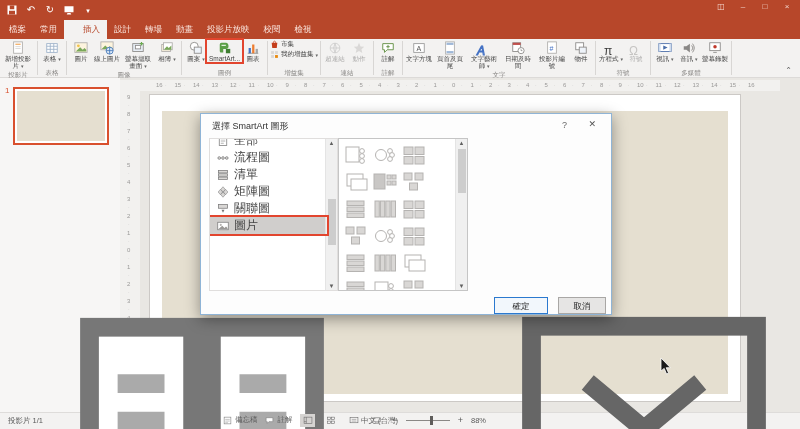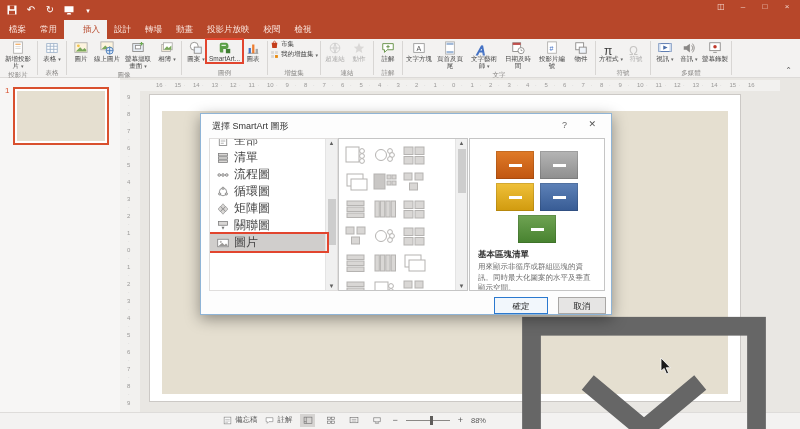--- a/index.html
+++ b/index.html
@@ -543,47 +543,36 @@
               <svg viewBox="0 0 16 16">
                 <rect x="3" y="2" width="10" height="12" fill="#fff" stroke="#7a7a7a" stroke-width="1"></rect>
                 <path d="M5 5 H11 M5 8 H11 M5 11 H9" stroke="#9a9a9a"></path>
               </svg>
             </span>
             <span class="cl">全部</span>
           </div>
           <div class="cat">
             <span class="icon">
               <svg viewBox="0 0 16 16">
+                <circle cx="3" cy="8" r="1.8" fill="#d9d7d5" stroke="#7a7a7a" stroke-width="1"></circle>
+                <circle cx="8" cy="8" r="1.8" fill="#d9d7d5" stroke="#7a7a7a" stroke-width="1"></circle>
+                <circle cx="13" cy="8" r="1.8" fill="#d9d7d5" stroke="#7a7a7a" stroke-width="1"></circle>
+              </svg>
+            </span>
+            <span class="cl">流程圖</span>
+          </div>
+          <div class="cat">
+            <span class="icon">
+              <svg viewBox="0 0 16 16">
                 <rect x="2" y="2" width="12" height="3.2" fill="#d9d7d5" stroke="#7a7a7a" stroke-width="1"></rect>
                 <rect x="2" y="6.4" width="12" height="3.2" fill="#d9d7d5" stroke="#7a7a7a" stroke-width="1"></rect>
                 <rect x="2" y="10.8" width="12" height="3.2" fill="#d9d7d5" stroke="#7a7a7a" stroke-width="1"></rect>
               </svg>
             </span>
             <span class="cl">清單</span>
-          </div>
-          <div class="cat">
-            <span class="icon">
-              <svg viewBox="0 0 16 16">
-                <circle cx="3" cy="8" r="1.8" fill="#d9d7d5" stroke="#7a7a7a" stroke-width="1"></circle>
-                <circle cx="8" cy="8" r="1.8" fill="#d9d7d5" stroke="#7a7a7a" stroke-width="1"></circle>
-                <circle cx="13" cy="8" r="1.8" fill="#d9d7d5" stroke="#7a7a7a" stroke-width="1"></circle>
-              </svg>
-            </span>
-            <span class="cl">流程圖</span>
-          </div>
-          <div class="cat">
-            <span class="icon">
-              <svg viewBox="0 0 16 16">
-                <circle cx="8" cy="8" r="5" fill="none" stroke="#7a7a7a" stroke-width="1"></circle>
-                <circle cx="8" cy="3" r="1.5" fill="#d9d7d5" stroke="#7a7a7a" stroke-width="1"></circle>
-                <circle cx="12.5" cy="10.5" r="1.5" fill="#d9d7d5" stroke="#7a7a7a" stroke-width="1"></circle>
-                <circle cx="3.5" cy="10.5" r="1.5" fill="#d9d7d5" stroke="#7a7a7a" stroke-width="1"></circle>
-              </svg>
-            </span>
-            <span class="cl">循環圖</span>
           </div>
           <div class="cat">
             <span class="icon">
               <svg viewBox="0 0 16 16">
                 <path d="M8 1 L11 4.5 L8 8 L5 4.5 Z M8 8 L11 11.5 L8 15 L5 11.5 Z M4.5 4.5 L7.5 8 L4.5 11.5 L1.5 8 Z M11.5 4.5 L14.5 8 L11.5 11.5 L8.5 8 Z" fill="#d9d7d5" stroke="#7a7a7a" stroke-width=".7"></path>
               </svg>
             </span>
             <span class="cl">矩陣圖</span>
           </div>
           <div class="cat">
@@ -749,36 +738,36 @@
               <rect x="8.5" y="13" width="8" height="7" fill="#d9d7d5" stroke="#b5b3b1" stroke-width="1"></rect>
             </svg>
           </div>
         </div>
       <div class="vsb" style="right:0;">
         <span class="ar" style="top:1px;">▲</span>
         <span class="th" style="top:10px;height:44px;"></span>
         <span class="ar" style="bottom:1px;">▼</span>
       </div>
     </div>
-    <div id="preview">
-      <div id="pblocks">
-          <div class="pblock" style="left: 26px; top: 12px; background: linear-gradient(rgb(224, 123, 40), rgb(192, 85, 16));"></div>
-          <div class="pblock" style="left: 70px; top: 12px; background: linear-gradient(rgb(181, 181, 181), rgb(142, 142, 142));"></div>
-          <div class="pblock" style="left: 26px; top: 44px; background: linear-gradient(rgb(240, 193, 58), rgb(208, 154, 14));"></div>
-          <div class="pblock" style="left: 70px; top: 44px; background: linear-gradient(rgb(94, 130, 184), rgb(55, 91, 148));"></div>
-          <div class="pblock" style="left: 48px; top: 76px; background: linear-gradient(rgb(111, 163, 83), rgb(71, 130, 47));"></div>
-        </div>
-      <div id="pname">基本區塊清單</div>
-      <div id="pdesc">用來顯示非循序或群組區塊的資訊。同時最大化圖案的水平及垂直顯示空間。</div>
-    </div>
     <button id="okbtn" class="dbtn">確定</button>
     <button id="cancelbtn" class="dbtn">取消</button>
   </div>
 
   <div id="statusbar" class="abs">
+    <div id="sb-left">
+      <span>投影片 1/1</span>
+      <span class="icon">
+          <svg viewBox="0 0 16 16">
+            <rect x="2" y="3" width="5.5" height="10" fill="#fff" stroke="#777" stroke-width="1"></rect>
+            <rect x="8.5" y="3" width="5.5" height="10" fill="#fff" stroke="#777" stroke-width="1"></rect>
+            <path d="M3.5 6 H6 M3.5 8 H6 M10 6 H12.5 M10 8 H12.5" stroke="#aaa"></path>
+          </svg>
+        </span>
+      <span>中文 (台灣)</span>
+    </div>
     <div id="sb-right">
       <span class="sbi">
         <span class="icon">
             <svg viewBox="0 0 16 16">
               <rect x="2" y="2" width="12" height="12" fill="#fff" stroke="#777" stroke-width="1"></rect>
               <path d="M4 6 H12 M4 9 H12 M4 12 H9" stroke="#999"></path>
             </svg>
           </span>
         <span>備忘稿</span>
         </span>

